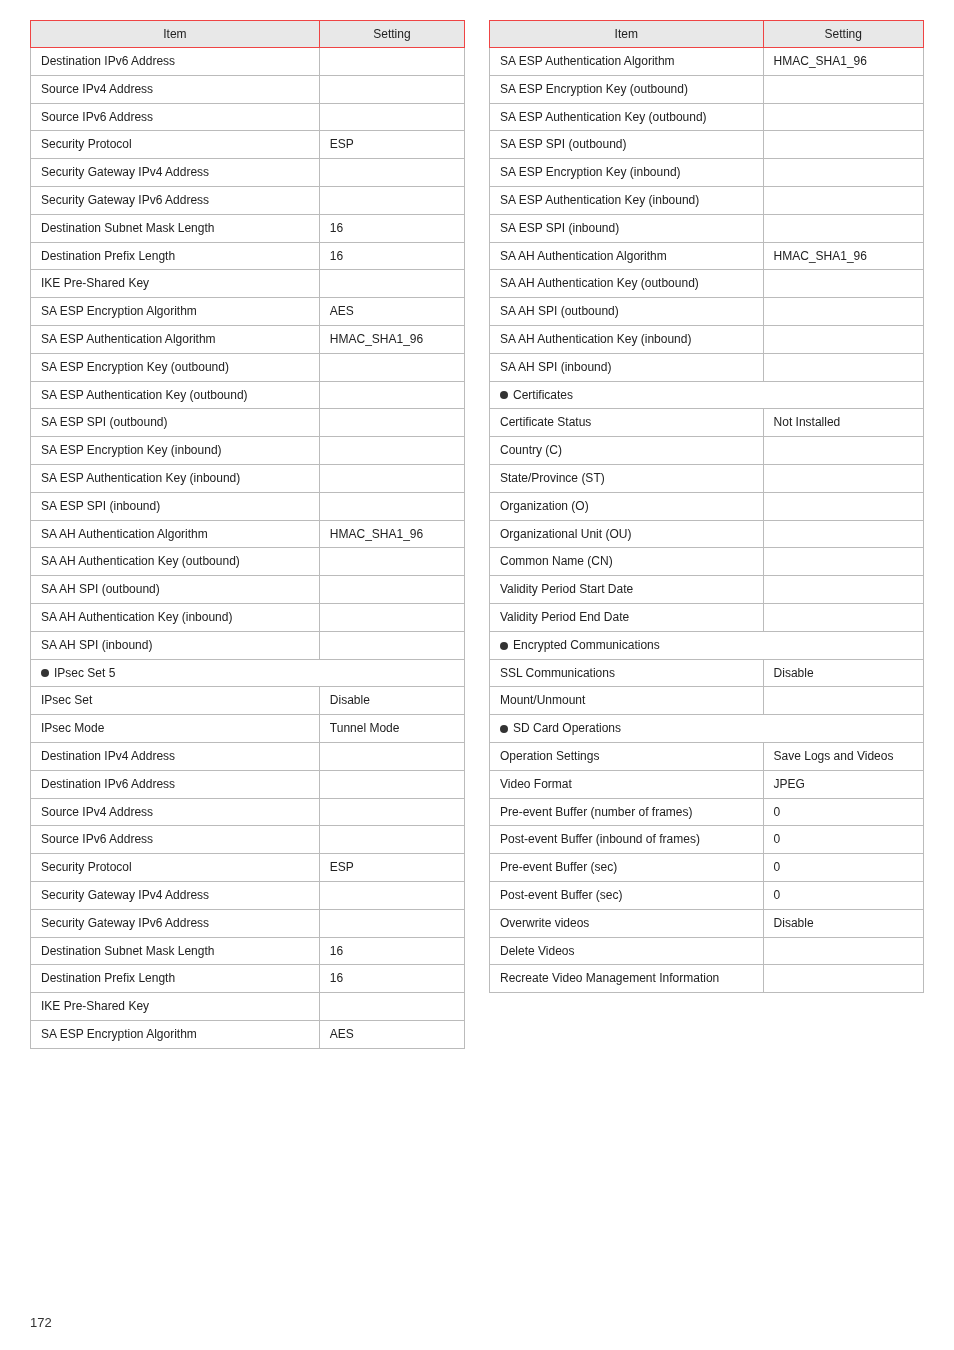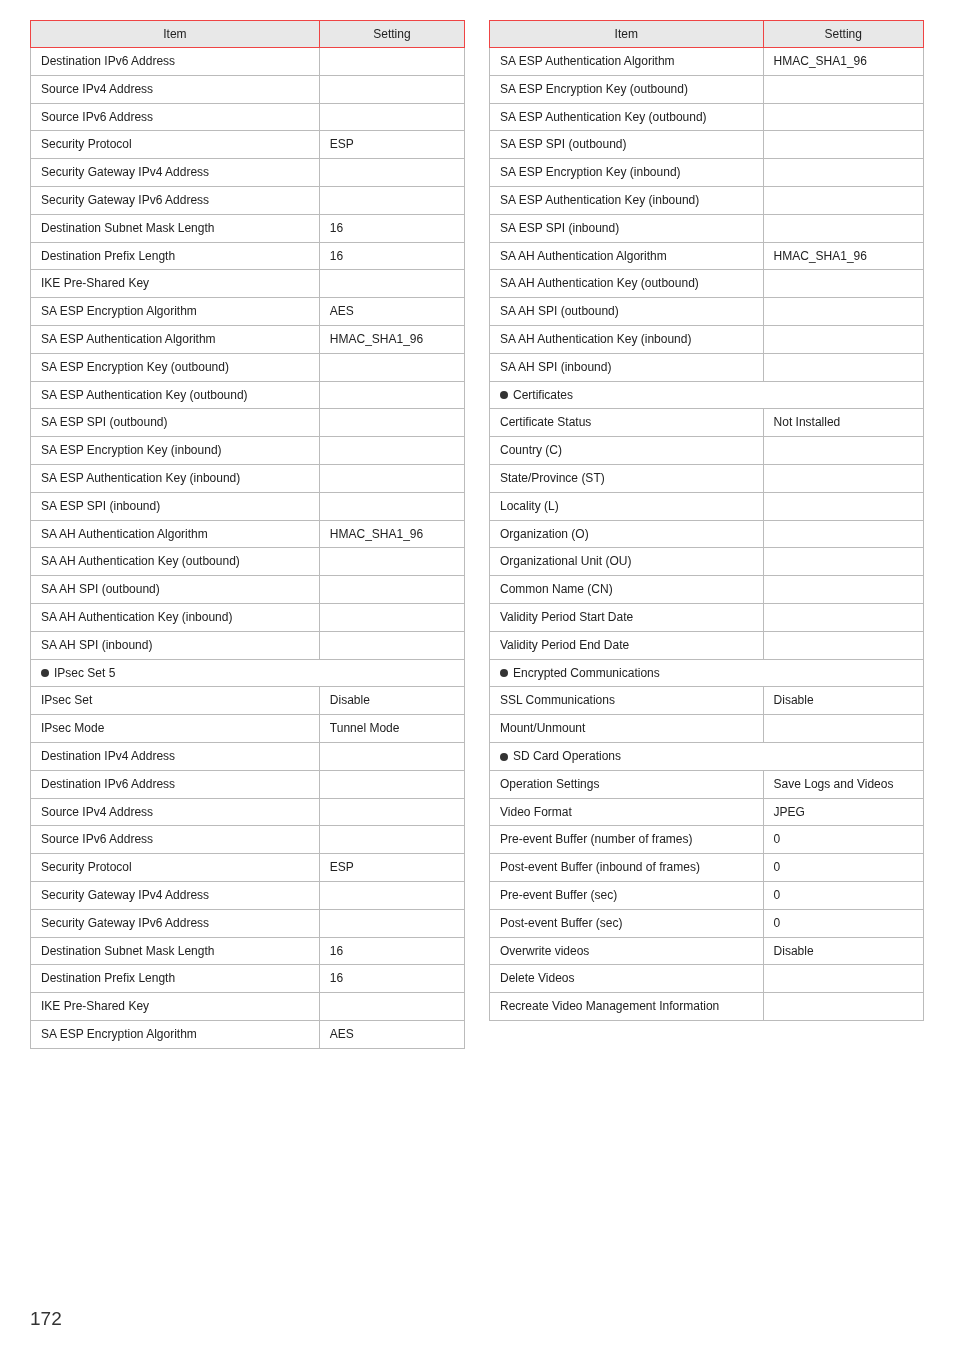--- a/index.html
+++ b/index.html
@@ -7,21 +7,21 @@
       background: #fff;
       font-family: Arial, sans-serif;
       font-size: 12px;
       color: #222;
       padding: 20px 30px 40px 30px;
     }
     .page-number {
       position: absolute;
       left: 30px;
       bottom: 20px;
-      font-size: 19px;
+      font-size: 13px;
       color: #333;
     }
     .tables-wrapper {
       display: flex;
       gap: 24px;
       align-items: flex-start;
     }
     .table-block {
       flex: 1;
       min-width: 0;
@@ -286,24 +286,20 @@
           </tr>
           <tr>
             <td>Country (C)</td>
             <td class="setting-col"></td>
           </tr>
           <tr>
             <td>State/Province (ST)</td>
             <td class="setting-col"></td>
           </tr>
           <tr>
-            <td>Locality (L)</td>
-            <td class="setting-col"></td>
-          </tr>
-          <tr>
             <td>Organization (O)</td>
             <td class="setting-col"></td>
           </tr>
           <tr>
             <td>Organizational Unit (OU)</td>
             <td class="setting-col"></td>
           </tr>
           <tr>
             <td>Common Name (CN)</td>
             <td class="setting-col"></td>

